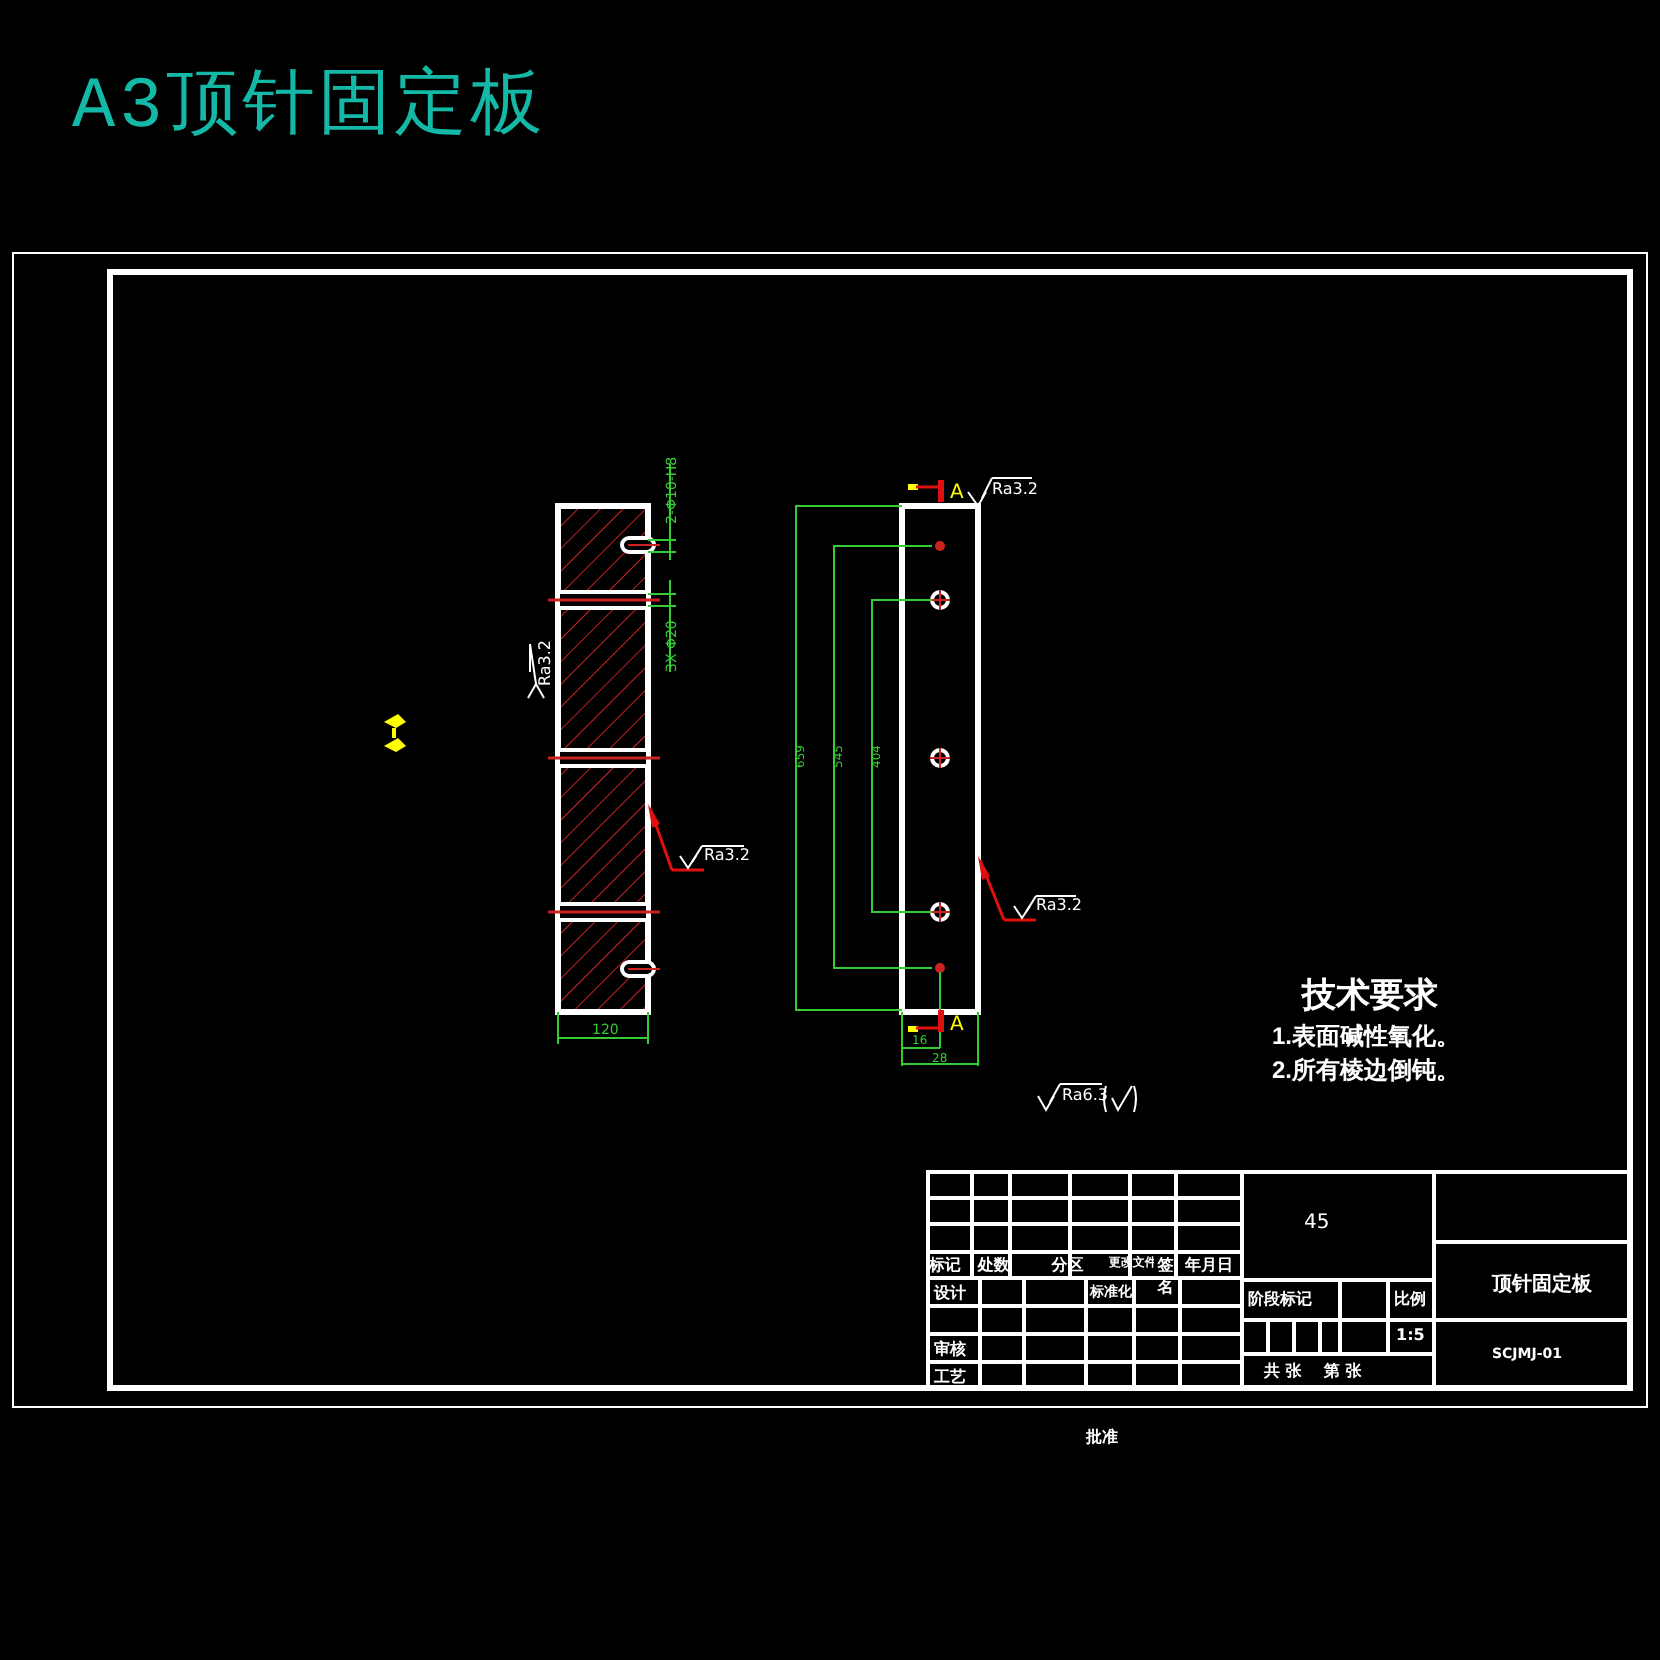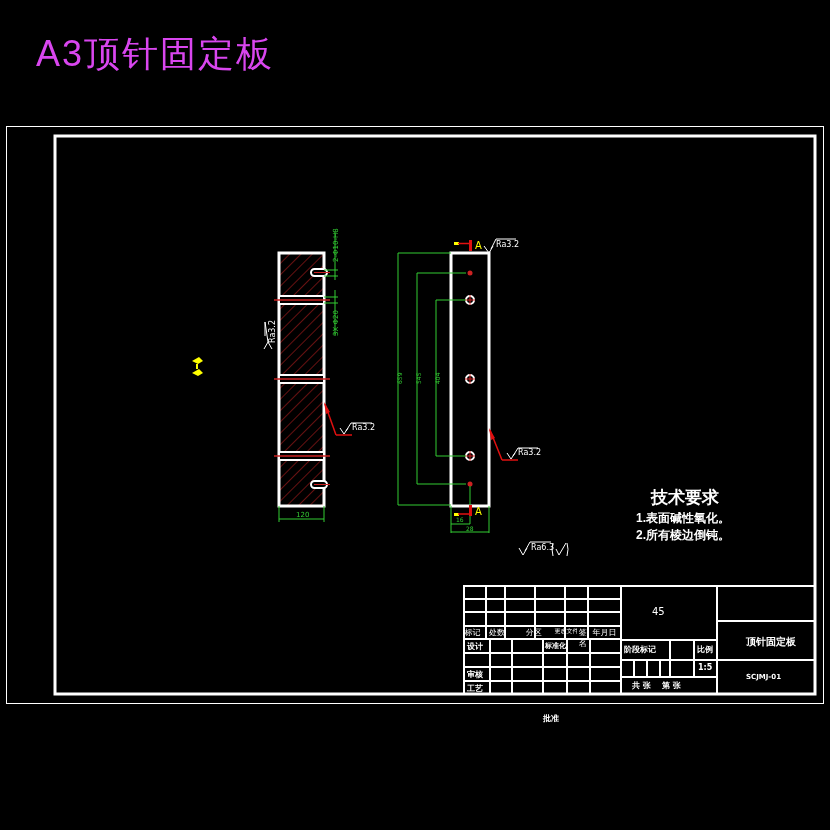--- a/index.html
+++ b/index.html
@@ -1,17 +1,17 @@
 <!DOCTYPE html>
 <html><head>
 <meta charset="utf-8">
 <style>
   html, body { margin: 0; padding: 0; background: #000; }
   body { width: 830px; height: 830px; position: relative; overflow: hidden; font-family: "DejaVu Sans", sans-serif; }
-  .title { position: absolute; left: 36px; top: 36px; color: #d946ef; font-family: Liberation Sans, sans-serif; font-size: 36px; letter-spacing: 2px; line-height: 1; }
+  .title { position: absolute; left: 36px; top: 36px; color: #14b8a6; font-family: Liberation Mono, monospace; font-size: 36px; letter-spacing: 2px; line-height: 1; }
   .abs { position: absolute; }
   svg text { font-family: "DejaVu Sans", sans-serif; }
   .tr { position: absolute; color: #fff; font-family: Liberation Sans, sans-serif; }
 </style>
 </head>
 <body>
 
 <div class="title">A3顶针固定板</div>
 
 <svg class="abs" style="left:0;top:0" width="830" height="830">
@@ -191,21 +191,21 @@
     <line x1="634" y1="660" x2="634" y2="677"></line>
     <line x1="647" y1="660" x2="647" y2="677"></line>
     <line x1="660" y1="660" x2="660" y2="677"></line>
     <line x1="717" y1="586" x2="717" y2="694"></line>
 
     <line x1="717" y1="621" x2="815" y2="621"></line>
     <line x1="717" y1="660" x2="815" y2="660"></line>
   </g>
 </svg>
 
-<div class="abs" style="left:464px;top:627px;width:157px;display:flex;font-size:8px;color:#fff;font-weight:normal;">
+<div class="abs" style="left:464px;top:627px;width:157px;display:flex;font-size:8px;color:#fff;font-weight:bold;">
   <span style="width:22px;text-align:center">标记</span>
   <span style="width:42px;text-align:center">处数</span>
   <span style="width:54px;text-align:center">分区</span>
   <span style="width:30px;text-align:center;font-size:6px;white-space:nowrap;overflow:hidden">更改文件号</span>
   <span style="width:14px;text-align:center">签名</span>
   <span style="width:43px;text-align:center">年月日</span>
 </div>
 <div class="abs" style="left:467px;top:641px;font-size:8px;color:#fff;font-weight:bold">设计</div>
 <div class="abs" style="left:545px;top:641px;font-size:7px;color:#fff;font-weight:bold">标准化</div>
 <div class="abs" style="left:467px;top:669px;font-size:8px;color:#fff;font-weight:bold">审核</div>

